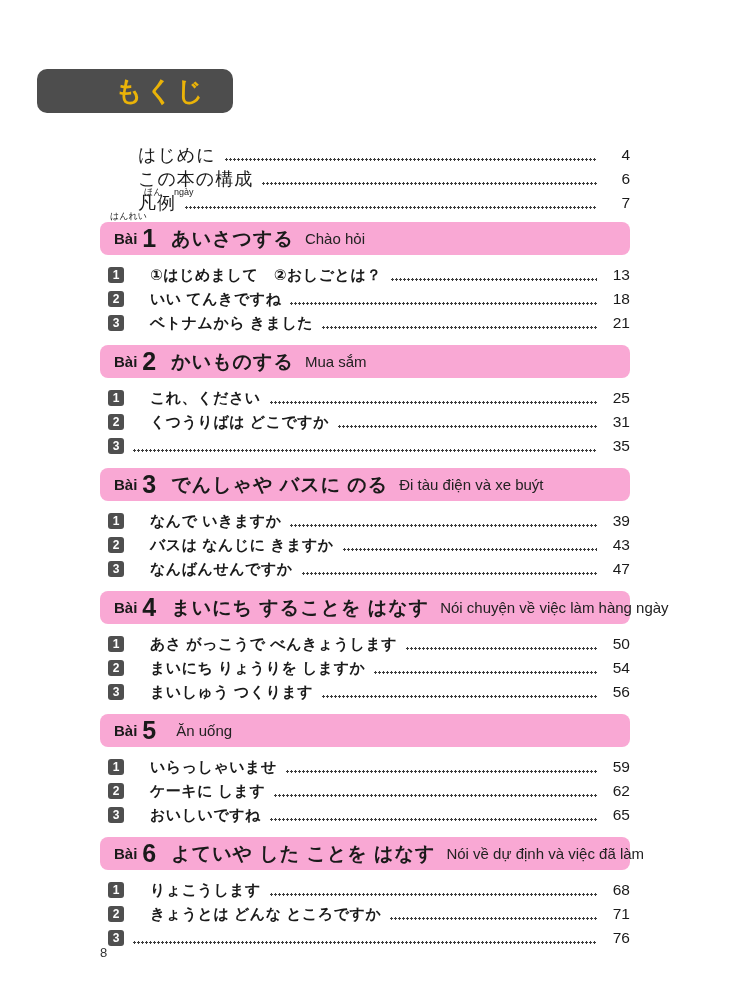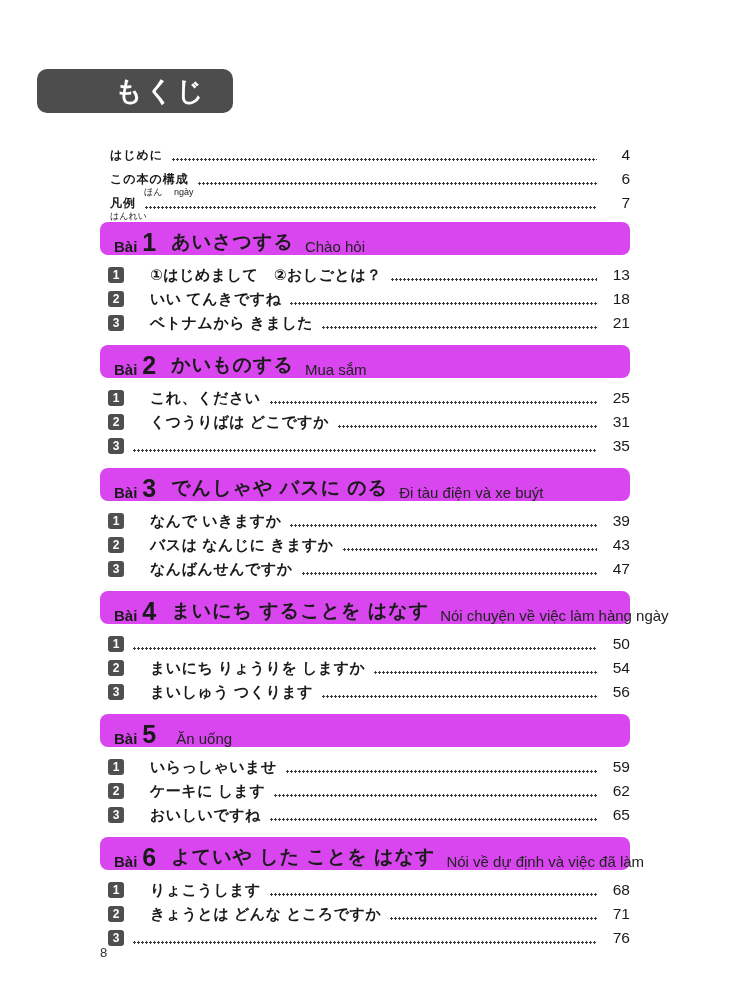--- a/index.html
+++ b/index.html
@@ -12,54 +12,54 @@
     overflow:hidden;
   }
   
   .title-box{
     position:absolute;left:37px;top:69px;
     width:196px;height:44px;
     background:#4d4d4d;border-radius:10px;
     display:flex;align-items:center;justify-content:center;
   }
   .title-box span{
-    color:#ffffff;font-size:27px;font-weight:bold;letter-spacing:3px;
+    color:#eab308;font-size:27px;font-weight:bold;letter-spacing:3px;
     transform:translateX(8px);
     margin-left:36px;
   }
   
   .toc{position:absolute;left:100px;top:143px;width:530px;}
   
   .fm-row{
     display:flex;align-items:center;height:24px;
     position:relative;padding-left:10px;
   }
-  .fm-label{font-size:12px;font-weight:bold;letter-spacing:1px;white-space:nowrap;}
+  .fm-label{font-size:18px;font-weight:normal;letter-spacing:1px;white-space:nowrap;margin-left:28px;}
   .furigana{
     position:absolute;top:19px;font-size:9px;color:#222;
     white-space:pre;letter-spacing:0;font-weight:normal;
   }
   .fm-row.r2 .furigana{left:44px;}
   .fm-row.r3 .furigana{left:10px;font-family:Liberation Serif, serif;}
   
   .leader{
     flex:1;height:3px;margin:0 7px 0 9px;position:relative;top:4px;
     background-image:radial-gradient(circle at 1.5px 1.5px,#3c3c3c 1.05px,transparent 1.35px);
     background-size:4px 3px;background-repeat:repeat-x;
   }
   .pagenum{
     width:26px;text-align:right;font-size:15.5px;color:#1a1a1a;
     font-weight:normal;flex:none;
   }
   
   .unit{margin-top:10px;}
   .unit.first{margin-top:7px;}
   .unit-header{
-    height:33px;background:#d946ef;border-radius:8px;
-    display:flex;align-items:flex-end;padding:0 12px 0 14px;
+    height:33px;background:#f9a8d4;border-radius:8px;
+    display:flex;align-items:center;padding:0 12px 0 14px;
   }
   .unit-word{font-size:15px;font-weight:bold;}
   .unit-num{font-size:25px;font-weight:bold;margin:0 9px 0 5px;line-height:1;}
   .unit-title-ja{font-size:19px;font-weight:bold;letter-spacing:1px;margin-left:6px;white-space:nowrap;}
   .unit-title-vi{font-size:15px;color:#222;margin-left:11px;white-space:nowrap;}
   .unit-items{margin-top:8px;}
   .item-row{display:flex;align-items:center;height:24px;padding-left:8px;}
   .item-num{
     flex:none;width:16px;height:16px;border-radius:3px;background:#4f4f4f;
     color:#fff;font-size:12px;font-weight:bold;
@@ -190,20 +190,21 @@
   <section class="unit">
     <div class="unit-header">
       <span class="unit-word">Bài</span>
       <span class="unit-num">4</span>
       <span class="unit-title-ja">まいにち することを はなす</span>
       <span class="unit-title-vi">Nói chuyện về việc làm hàng ngày</span>
     </div>
     <div class="unit-items">
       <div class="item-row">
         <span class="item-num">1</span>
+        <span class="item-label">あさ がっこうで べんきょうします</span>
         <span class="leader"></span>
         <span class="pagenum">50</span>
       </div>
       <div class="item-row">
         <span class="item-num">2</span>
         <span class="item-label">まいにち りょうりを しますか</span>
         <span class="leader"></span>
         <span class="pagenum">54</span>
       </div>
       <div class="item-row">

